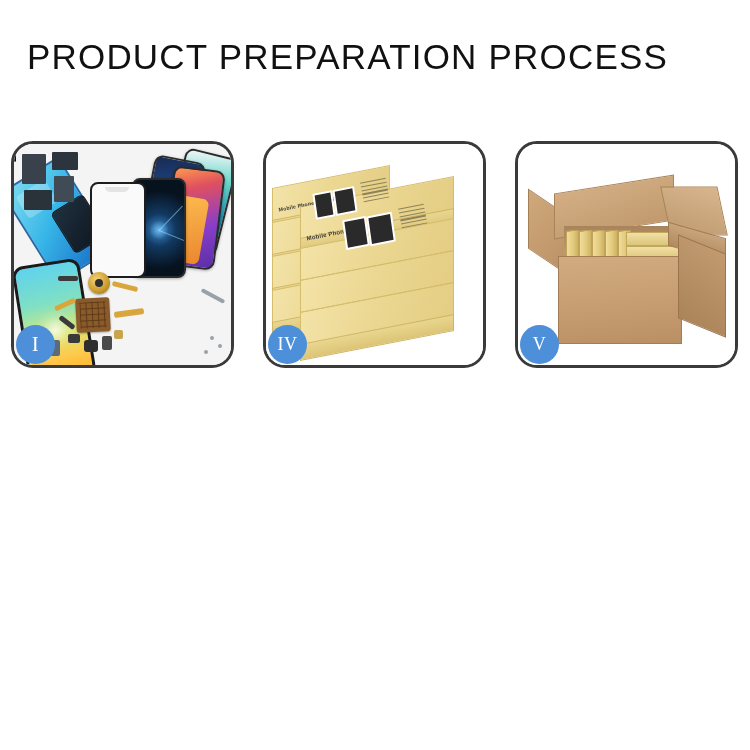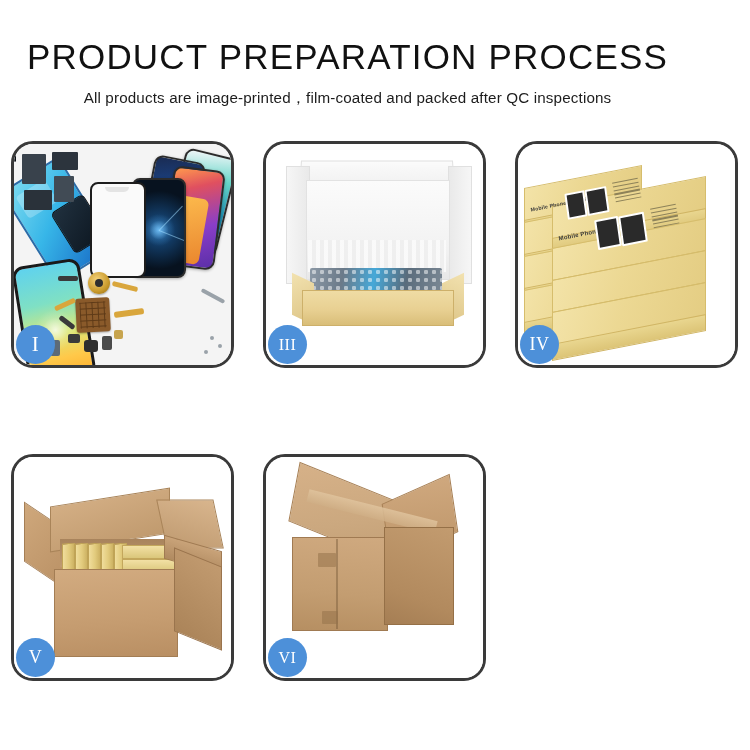--- a/index.html
+++ b/index.html
@@ -286,21 +286,20 @@
   .c6-seam{position:absolute;left:70px;top:82px;width:2px;height:90px;background:rgba(120,90,58,.45);}
   .c6-tab{position:absolute;background:rgba(150,115,74,.55);border-radius:1px;}
 </style>
 </head>
 <body>
 
 <div class="page">
 
   <div class="header">
     <h1 class="title">PRODUCT PREPARATION PROCESS</h1>
-    <p class="subtitle">All products are image-printed，film-coated and packed after QC inspections</p>
   </div>
 
   <div class="grid">
 
     <div class="panel">
       <div class="panel-inner p1">
         <span class="ph ph-a"></span>
         <span class="ph ph-b"></span>
         <span class="ph ph-teal frame"></span>
         <span class="ph ph-blue2 frame"></span>
@@ -330,34 +329,20 @@
         <span class="flex" style="left:44px;top:176px;width:18px;height:5px;transform:rotate(38deg);background:#3a3a3a;"></span>
         <span class="screw" style="left:196px;top:192px;"></span>
         <span class="screw" style="left:204px;top:200px;"></span>
         <span class="screw" style="left:190px;top:206px;"></span>
         <span class="part" style="left:186px;top:150px;width:26px;height:4px;background:#9aa2a9;transform:rotate(28deg);"></span>
       </div>
       <div class="badge">I</div>
     </div>
 
 
-    <div class="panel">
-      <div class="panel-inner p3">
-        <span class="b3-backflap"></span>
-        <span class="b3-sideflap-l"></span>
-        <span class="b3-sideflap-r"></span>
-        <span class="b3-inner"></span>
-        <span class="b3-foam"></span>
-        <span class="b3-content"></span>
-        <span class="b3-lip-l"></span>
-        <span class="b3-lip-r"></span>
-        <span class="b3-front"></span>
-      </div>
-      <div class="badge xwide">III</div>
-    </div>
 
     <div class="panel">
       <div class="panel-inner p4">
         <div class="stackwrap">
 
           <span class="ybox" style="left:6px;top:44px;width:116px;height:48px;">
             <span class="top"></span>
               <span class="side"></span>
           </span>
           <span class="ybox" style="left:6px;top:78px;width:116px;height:48px;">
@@ -434,28 +419,15 @@
           <b style="left:60px;top:16px;width:62px;"></b>
           <b style="left:60px;top:30px;width:62px;"></b>
         </span>
         <span class="c5-flapFrontR"></span>
         <span class="c5-body"></span>
         <span class="c5-right"></span>
       </div>
       <div class="badge wide">V</div>
     </div>
 
-    <div class="panel">
-      <div class="panel-inner p6">
-        <span class="c6-top"></span>
-        <span class="c6-topR"></span>
-        <span class="c6-tape"></span>
-        <span class="c6-front"></span>
-        <span class="c6-side"></span>
-        <span class="c6-seam"></span>
-        <span class="c6-tab" style="left:52px;top:96px;width:18px;height:14px;"></span>
-        <span class="c6-tab" style="left:56px;top:154px;width:16px;height:13px;"></span>
-      </div>
-      <div class="badge xwide">VI</div>
-    </div>
 
   </div>
 </div>
 
 </body></html>

